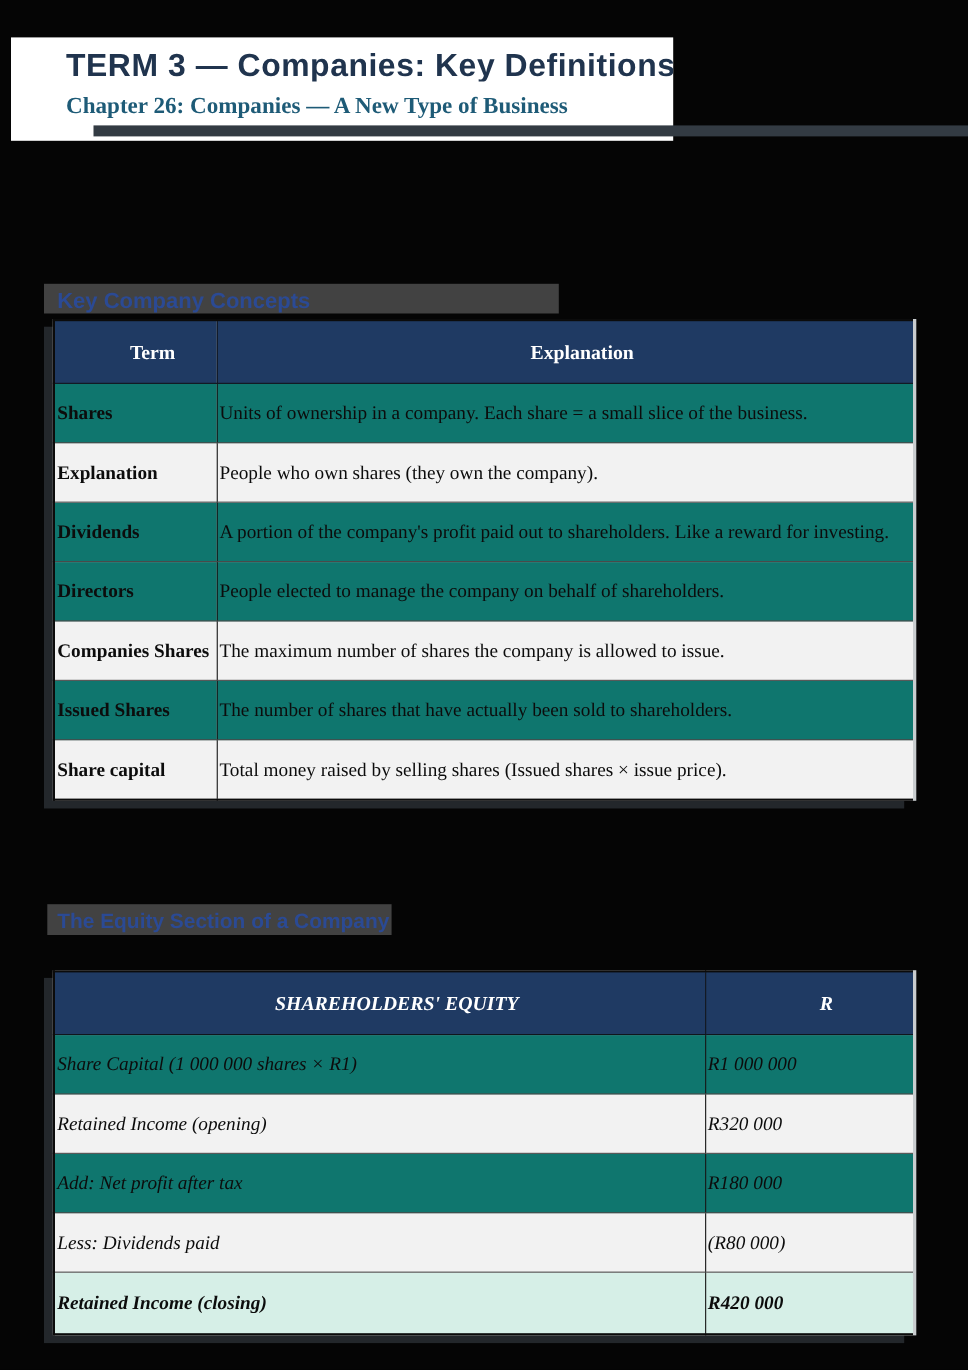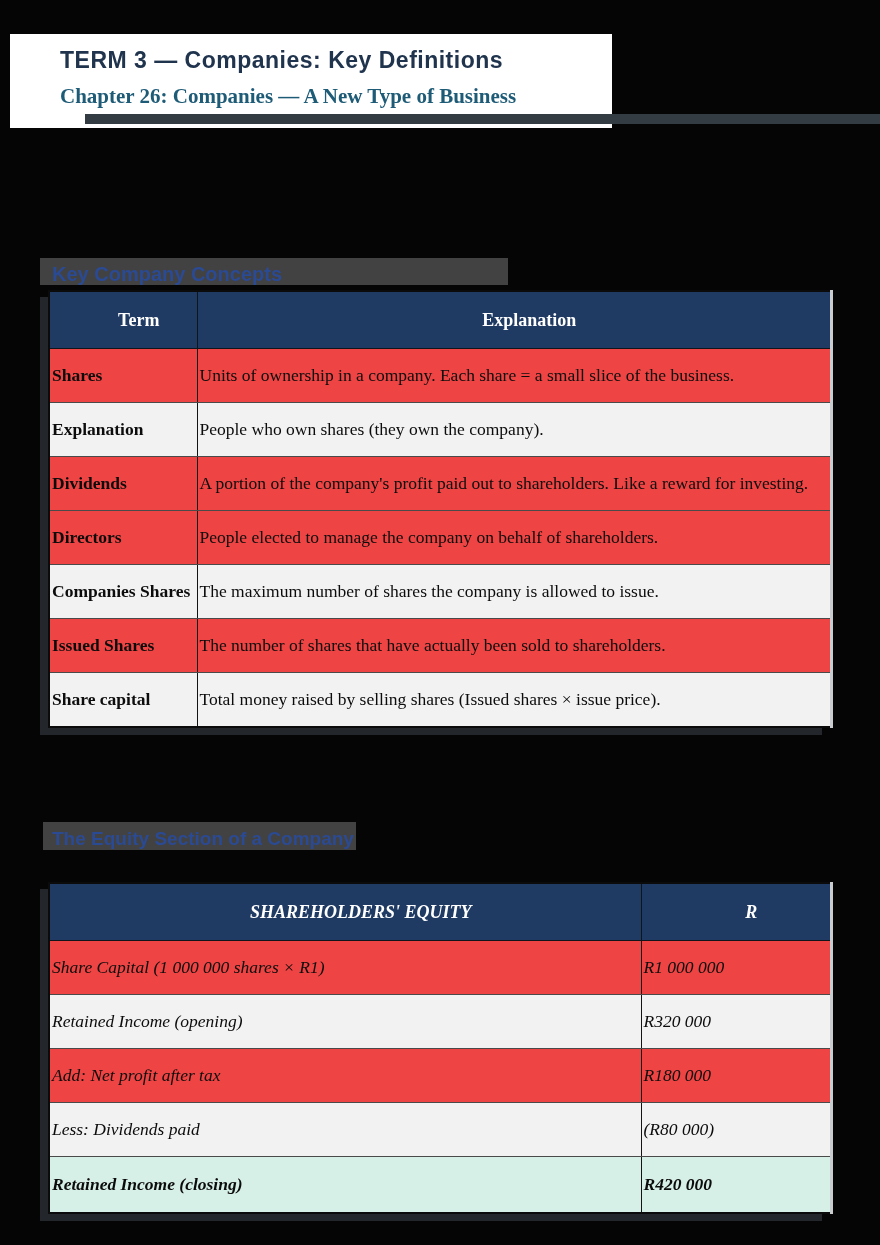--- a/index.html
+++ b/index.html
@@ -10,21 +10,21 @@
   }
   
   #title-card{
     position:absolute;left:10px;top:34px;width:602px;height:94px;
     background:#ffffff;
   }
   .clip-line{overflow:hidden;}
   #title-line{margin:3px 0 0 50px;height:37px;}
   #title-line span{
     display:block;font-family:"Liberation Sans",sans-serif;
-    font-weight:bold;font-size:23px;line-height:46px;
+    font-weight:bold;font-size:29px;line-height:46px;
     color:#20344e;letter-spacing:0.5px;white-space:nowrap;
   }
   #subtitle-line{margin:6px 0 0 50px;height:29px;}
   #subtitle-line span{
     display:block;font-family:Liberation Serif, serif;
     font-weight:bold;font-size:21px;line-height:33px;
     color:#1e5b77;white-space:nowrap;
   }
   #under-strip{
     position:absolute;left:85px;top:114px;width:795px;height:10px;
@@ -62,21 +62,21 @@
     background:#1f3a63;color:#ffffff;text-align:center;
     font-weight:bold;font-size:18px;height:54px;
     border:1px solid #10151c;
     padding-left:32px;
   }
   td{
     font-size:17.5px;color:#0c0c0c;height:51px;
     padding:1px 2px 1px 2px;vertical-align:middle;
     border-top:1px solid #4a4a4a;border-bottom:1px solid #4a4a4a;
     border-left:1px solid #141414;border-right:1px solid #141414;
-    background:#ef4444;
+    background:#0f766e;
   }
   tr.alt td{background:#f2f2f2;}
   #table-1 col.c1{width:148px;}
   #table-1 col.c2{width:634px;}
   #table-2 col.c1{width:592px;}
   #table-2 col.c2{width:190px;}
   td.term{font-weight:bold;}
   #table-2 tr.total td{
     background:#d6efe7;font-weight:bold;height:53px;
   }

